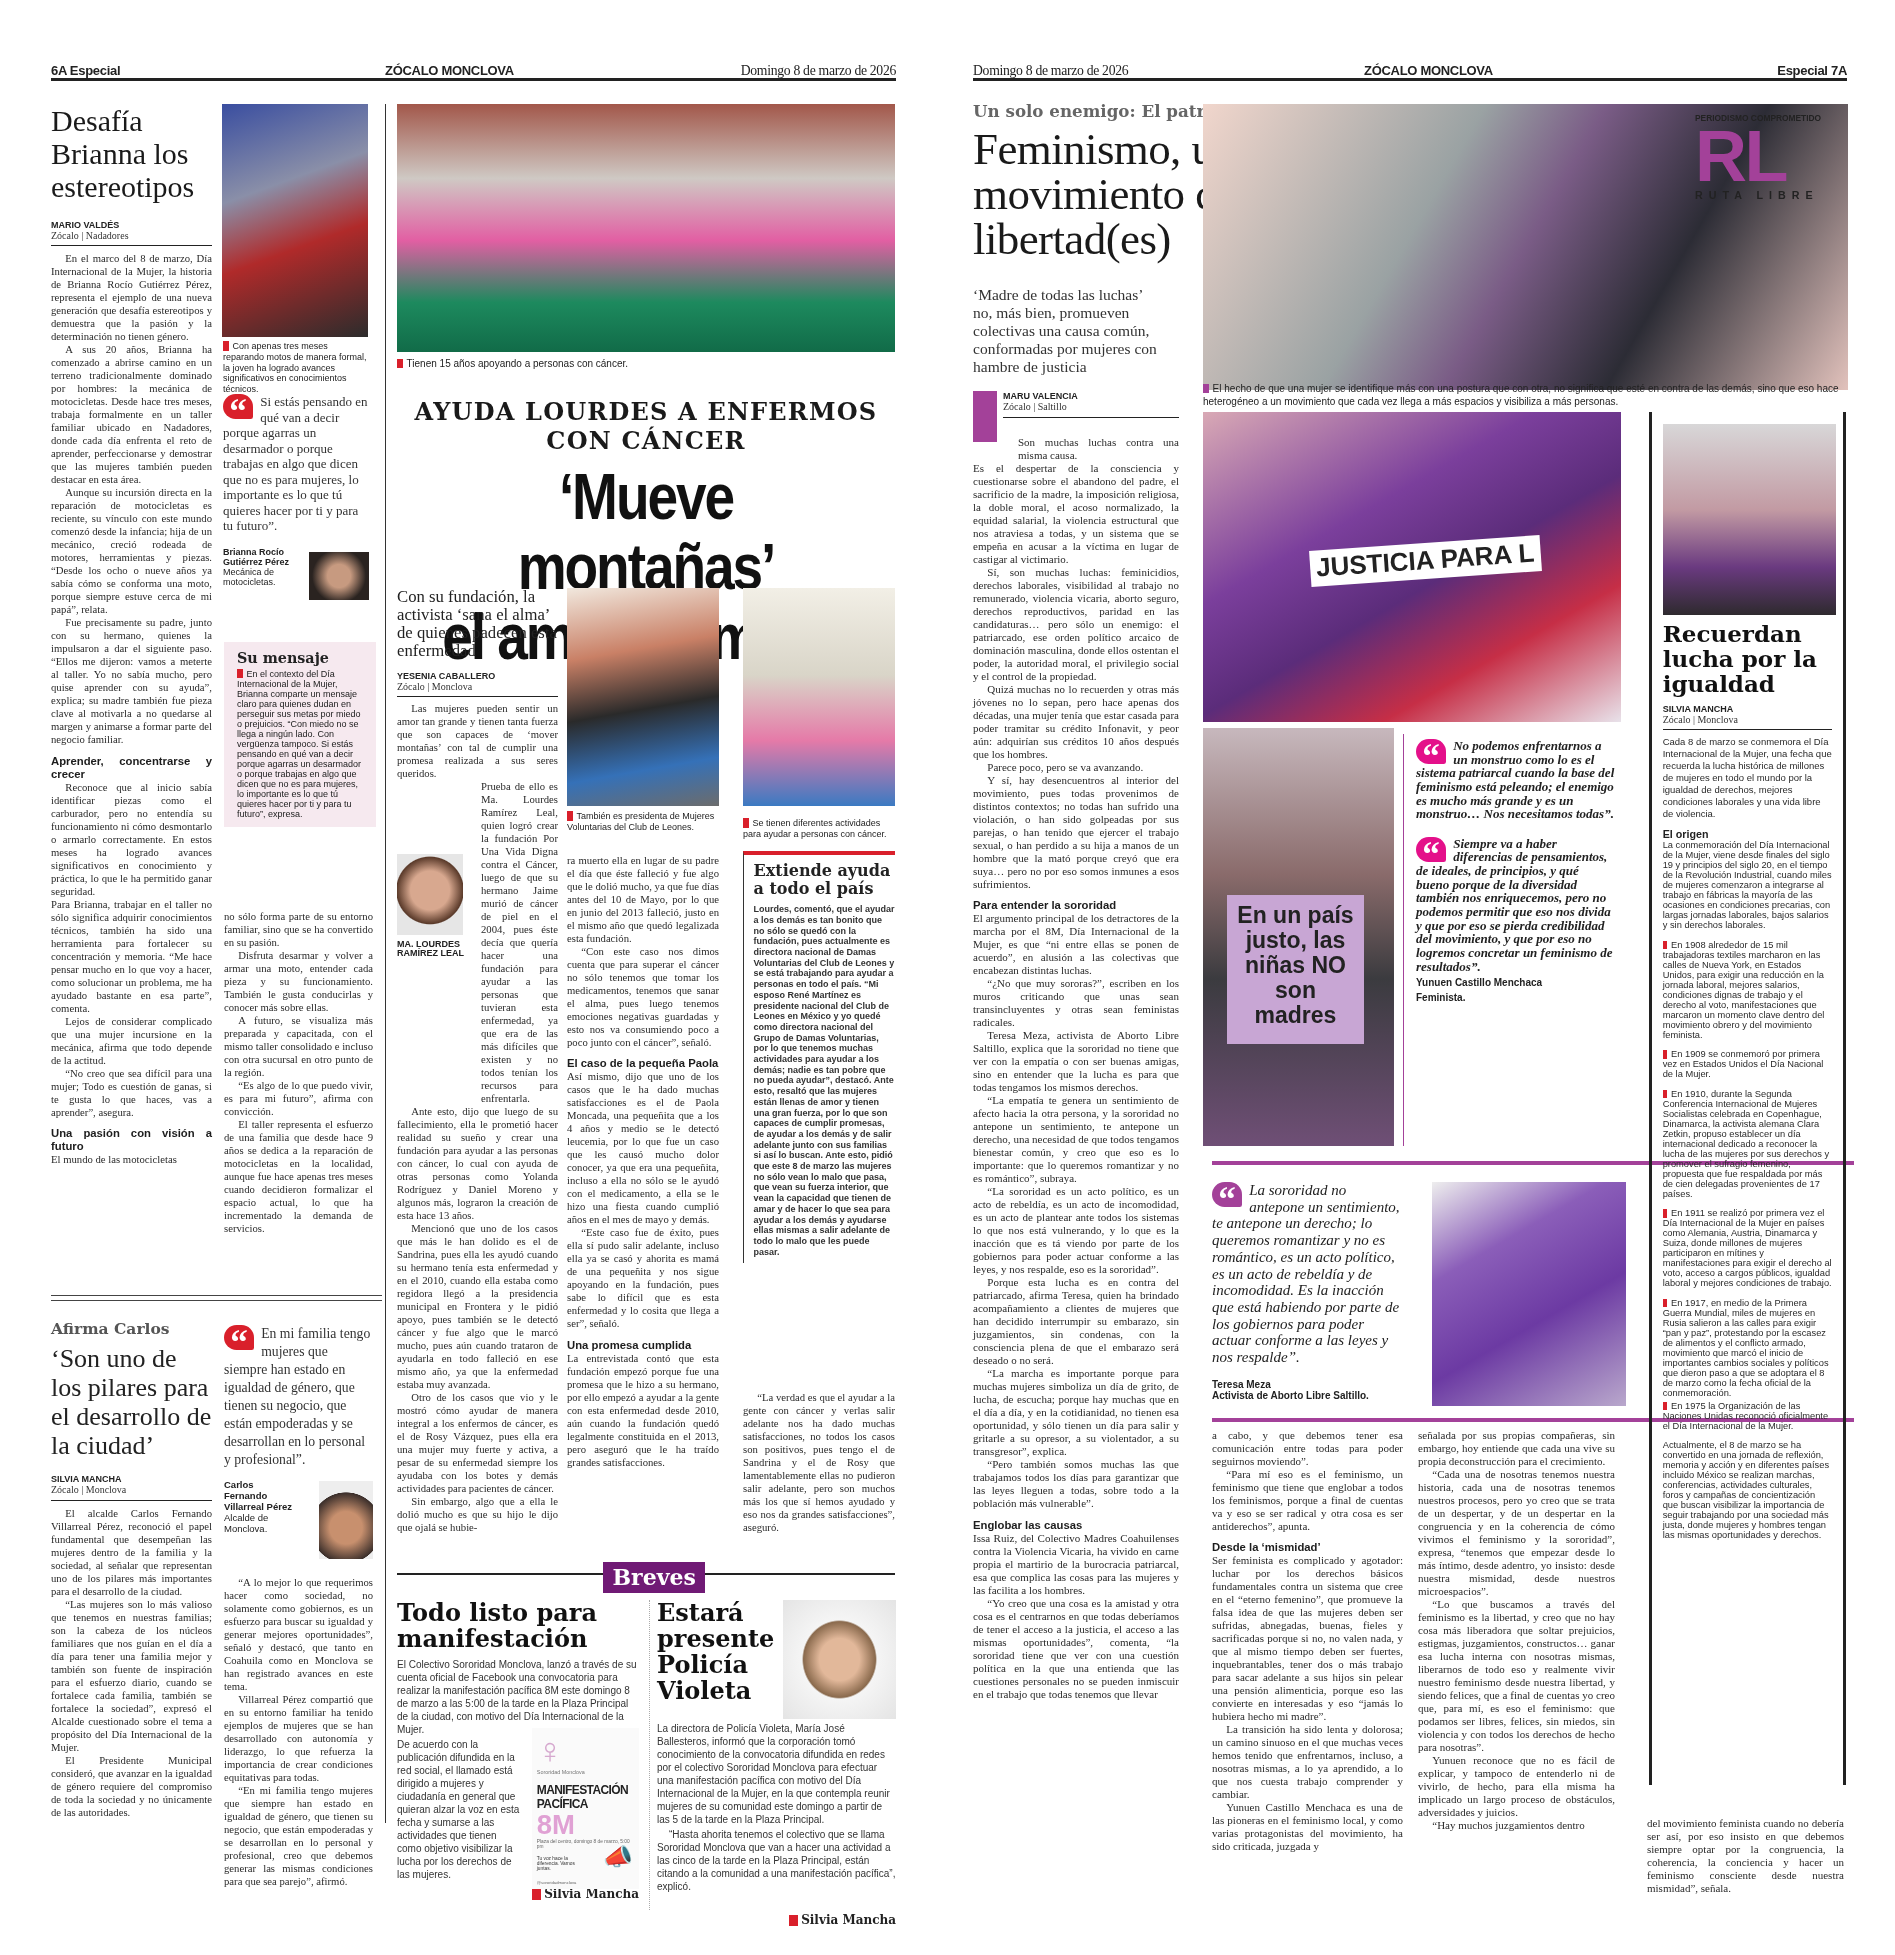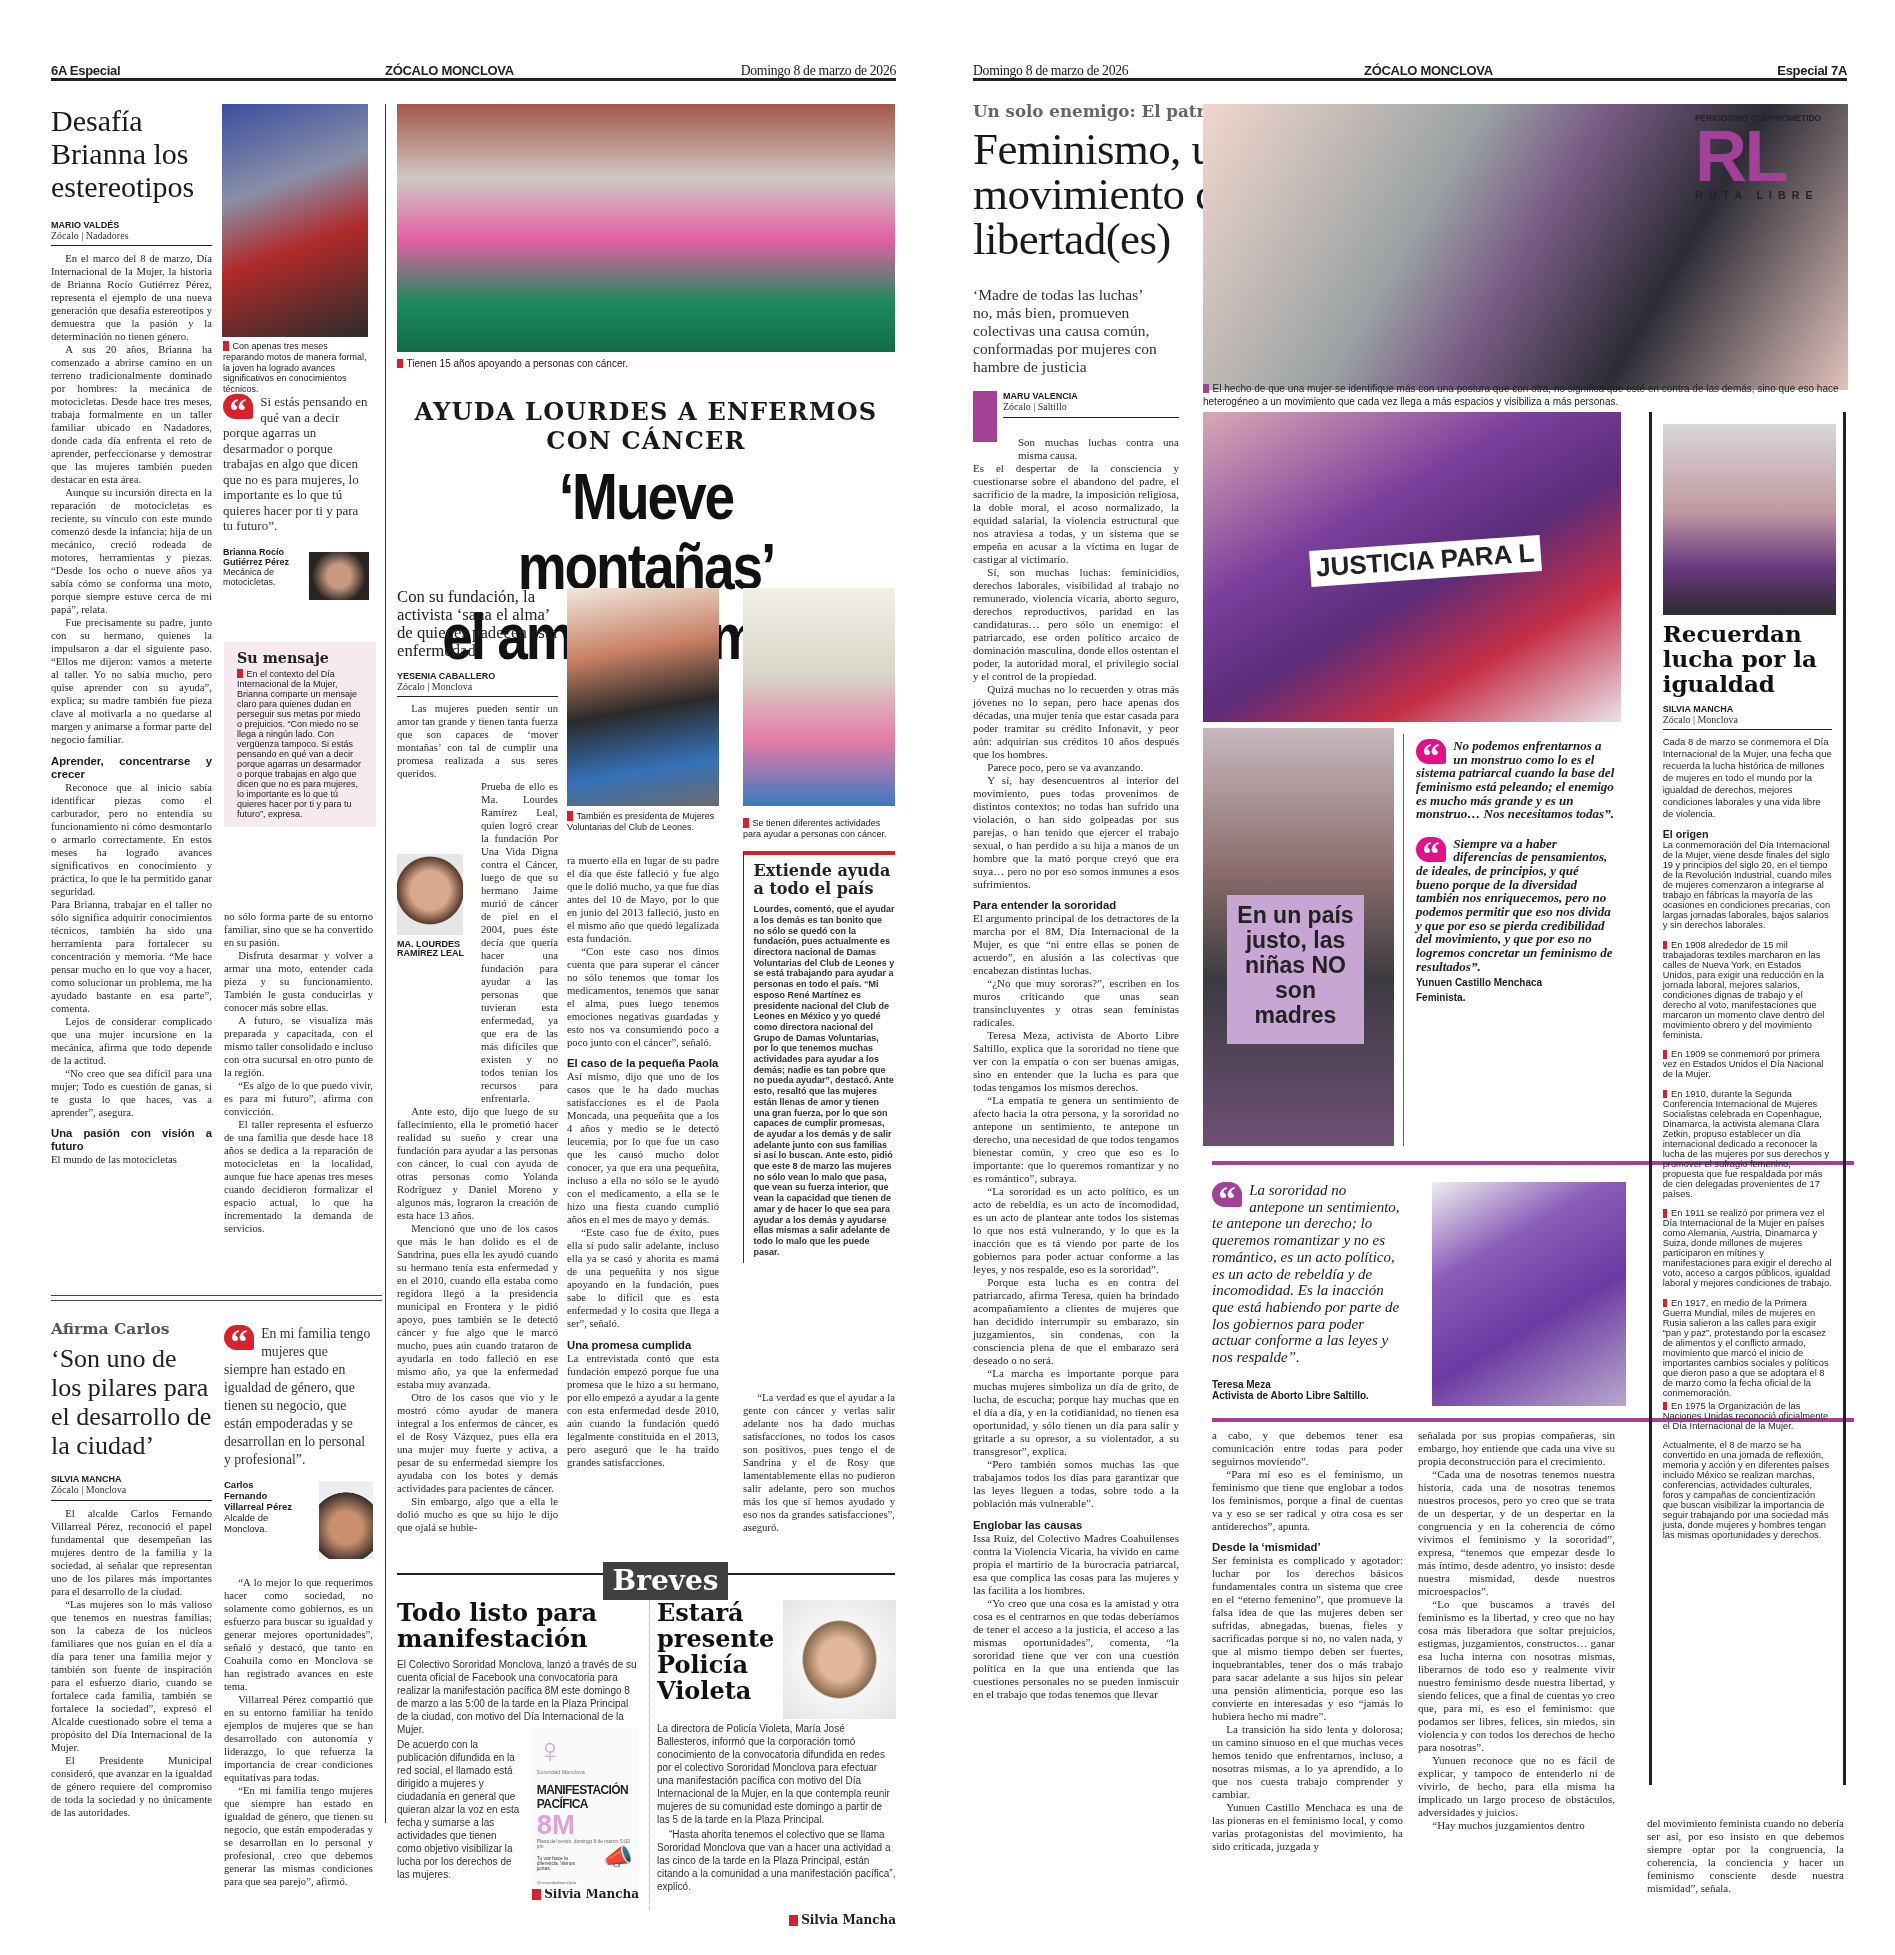--- a/index.html
+++ b/index.html
@@ -71,21 +71,21 @@
   <div class="abs" style="left:224px;top:642px;width:152px;background:#f6e9ef;padding:8.4px 9.5px 8.4px 13px">
     <div class="boxhead" style="font-size:14.3px">Su mensaje</div>
     <div class="sans" style="font-size:9px;line-height:10px;margin-top:2.4px"><span class="sq"></span><span>En el contexto del Día Internacional de la Mujer, Brianna comparte un mensaje claro para quienes dudan en perseguir sus metas por miedo o prejuicios. “Con miedo no se llega a ningún lado. Con vergüenza tampoco. Si estás pensando en qué van a decir porque agarras un desarmador o porque trabajas en algo que dicen que no es para mujeres, lo importante es lo que tú quieres hacer por ti y para tu futuro”, expresa.</span></div>
   </div>
 
   <div class="abs body-text" style="left:224px;top:910px;width:149px;font-size:10.7px;line-height:13px">
     <p style="text-indent:0">no sólo forma parte de su entorno familiar, sino que se ha convertido en su pasión.</p>
     <p>Disfruta desarmar y volver a armar una moto, entender cada pieza y su funcionamiento. También le gusta conducirlas y conocer más sobre ellas.</p>
     <p>A futuro, se visualiza más preparada y capacitada, con el mismo taller consolidado e incluso con otra sucursal en otro punto de la región.</p>
     <p>“Es algo de lo que puedo vivir, es para mi futuro”, afirma con convicción.</p>
-    <p>El taller representa el esfuerzo de una familia que desde hace 18 años se dedica a la reparación de motocicletas en la localidad, aunque fue hace apenas tres meses cuando decidieron formalizar el espacio actual, lo que ha incrementado la demanda de servicios.</p>
+    <p>El taller representa el esfuerzo de una familia que desde hace 9 años se dedica a la reparación de motocicletas en la localidad, aunque fue hace apenas tres meses cuando decidieron formalizar el espacio actual, lo que ha incrementado la demanda de servicios.</p>
   </div>
 
   <div class="vline" style="left:385px;top:104px;height:1719px"></div>
   <div class="abs" style="left:51px;top:1295px;width:331px;border-top:1.2px solid #444;border-bottom:1.2px solid #444;height:6px"></div>
 
   <div class="abs" style="left:51px;top:1319px;width:161px">
     <div class="boxhead" style="font-size:15.5px;color:#555">Afirma Carlos</div>
     <h1 class="serif" style="font-size:26px;line-height:29px;font-weight:normal;margin-top:6px">‘Son uno de los pilares para el desarrollo de la ciudad’</h1>
     <div style="margin-top:14.3px">
       <div class="byline-name">SILVIA MANCHA</div>
@@ -158,21 +158,21 @@
 
   <div class="abs" style="left:743px;top:851px;width:152px;border-top:4.2px solid #d9202b;border-left:1.2px solid #333;padding:7.2px 0 6px 9.5px">
     <div class="boxhead" style="font-size:16px;line-height:18px">Extiende ayuda a todo el país</div>
     <div class="sans" style="font-size:9px;line-height:10.7px;margin-top:6px;font-weight:bold;color:#333">Lourdes, comentó, que el ayudar a los demás es tan bonito que no sólo se quedó con la fundación, pues actualmente es directora nacional de Damas Voluntarias del Club de Leones y se está trabajando para ayudar a personas en todo el país. “Mi esposo René Martínez es presidente nacional del Club de Leones en México y yo quedé como directora nacional del Grupo de Damas Voluntarias, por lo que tenemos muchas actividades para ayudar a los demás; nadie es tan pobre que no pueda ayudar”, destacó. Ante esto, resaltó que las mujeres están llenas de amor y tienen una gran fuerza, por lo que son capaces de cumplir promesas, de ayudar a los demás y de salir adelante junto con sus familias si así lo buscan. Ante esto, pidió que este 8 de marzo las mujeres no sólo vean lo malo que pasa, que vean su fuerza interior, que vean la capacidad que tienen de amar y de hacer lo que sea para ayudar a los demás y ayudarse ellas mismas a salir adelante de todo lo malo que les puede pasar.</div>
   </div>
   <div class="abs body-text" style="left:743px;top:1391px;width:152px;font-size:10.7px;line-height:13px">
     <p>“La verdad es que el ayudar a la gente con cáncer y verlas salir adelante nos ha dado muchas satisfacciones, no todos los casos son positivos, pues tengo el de Sandrina y el de Rosy que lamentablemente ellas no pudieron salir adelante, pero son muchos más los que sí hemos ayudado y eso nos da grandes satisfacciones”, aseguró.</p>
   </div>
 
   <div class="abs" style="left:397px;top:1573px;width:498px;border-top:2.4px solid #222"></div>
-  <div class="abs boxhead" style="left:603px;top:1562px;background:#404040;color:#fff;font-size:28px;padding:2.4px 9.5px">Breves</div>
+  <div class="abs boxhead" style="left:603px;top:1562px;background:#701a75;color:#fff;font-size:22px;padding:2.4px 9.5px">Breves</div>
 
   <div class="abs" style="left:397px;top:1600px;width:242px">
     <div class="boxhead" style="font-size:24px;line-height:26px;color:#111">Todo listo para manifestación</div>
     <div class="sans" style="font-size:10px;line-height:13px;margin-top:6px;color:#333">El Colectivo Sororidad Monclova, lanzó a través de su cuenta oficial de Facebook una convocatoria para realizar la manifestación pacífica 8M este domingo 8 de marzo a las 5:00 de la tarde en la Plaza Principal de la ciudad, con motivo del Día Internacional de la Mujer.</div>
     <div class="sans" style="font-size:10px;line-height:13px;margin-top:2.4px;width:125px;color:#333">De acuerdo con la publicación difundida en la red social, el llamado está dirigido a mujeres y ciudadanía en general que quieran alzar la voz en esta fecha y sumarse a las actividades que tienen como objetivo visibilizar la lucha por los derechos de las mujeres.</div>
     <div class="abs" style="right:0;top:128px;width:107px;height:161px;background:#fafafa;padding:4.8px">
       <div style="font-size:36px;color:#d6a9cf;line-height:36px">♀</div>
       <div style="font-size:5.4px;color:#777;font-family:'Liberation Sans',sans-serif">Sororidad Monclova</div>
       <div class="sans" style="font-size:12px;font-weight:bold;letter-spacing:-0.6px;margin-top:8.4px">MANIFESTACIÓN PACÍFICA</div>
       <div class="sans" style="font-size:27.5px;color:#e0a1d4;font-weight:bold;line-height:27.5px">8M</div>

